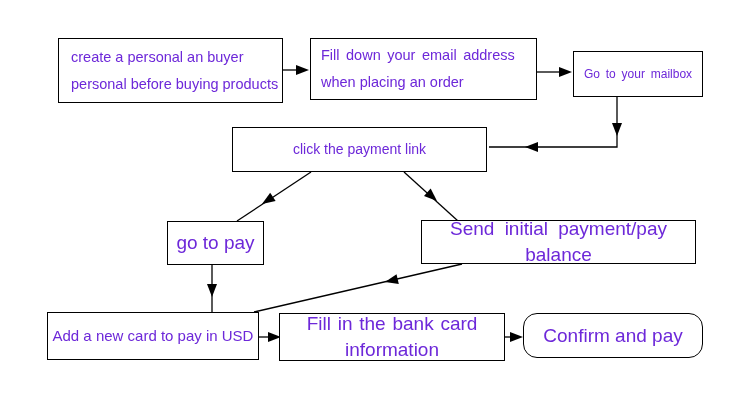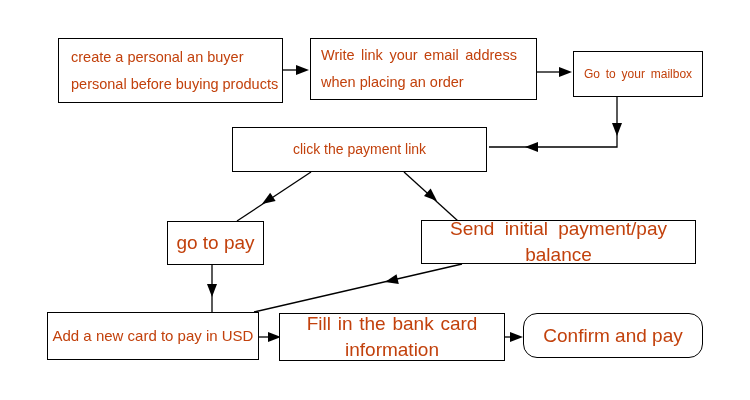--- a/index.html
+++ b/index.html
@@ -1,21 +1,21 @@
 <!DOCTYPE html>
 <html><head>
 <meta charset="utf-8">
 <style>
   html,body{margin:0;padding:0;background:#ffffff;}
   .canvas{
     position:relative;
     width:750px;height:400px;
     background:#ffffff;
     font-family:"Liberation Sans",sans-serif;
-    color:#c2410c;
+    color:#6d28d9;
     overflow:hidden;
   }
   .node{
     position:absolute;
     box-sizing:border-box;
     border:1.5px solid #000000;
     background:#ffffff;
     display:flex;
     align-items:center;
     justify-content:center;
@@ -81,21 +81,21 @@
     <path d="M505 337 H519"></path>
     <polygon points="0,0 -13,-5 -13,5" transform="translate(523,337)"></polygon>
   </svg>
 
   <div class="node left-align" style="left:58px;top:38px;width:225px;height:65px;padding-left:12px;font-size:14.5px;">
     <span class="line">create a personal an buyer</span>
     <span class="line">personal before buying products</span>
   </div>
 
   <div class="node left-align" style="left:310px;top:38px;width:227px;height:62px;padding-left:10px;font-size:14.5px;">
-    <span class="line mid-space">Write link your email address</span>
+    <span class="line mid-space">Fill down your email address</span>
     <span class="line">when placing an order</span>
   </div>
 
   <div class="node fs-12 mid-space" style="left:573px;top:51px;width:130px;height:46px;">
     <span>Go to your mailbox</span>
   </div>
 
   <div class="node" style="left:232px;top:127px;width:255px;height:45px;">
     <span>click the payment link</span>
   </div>

